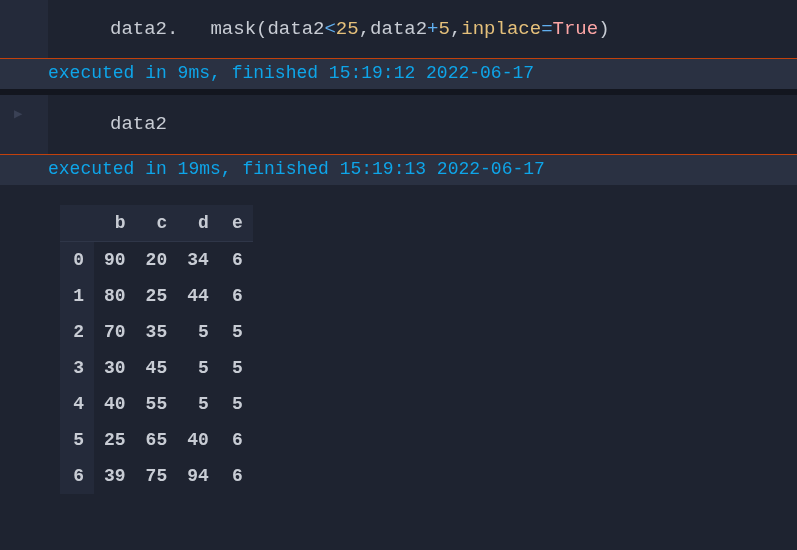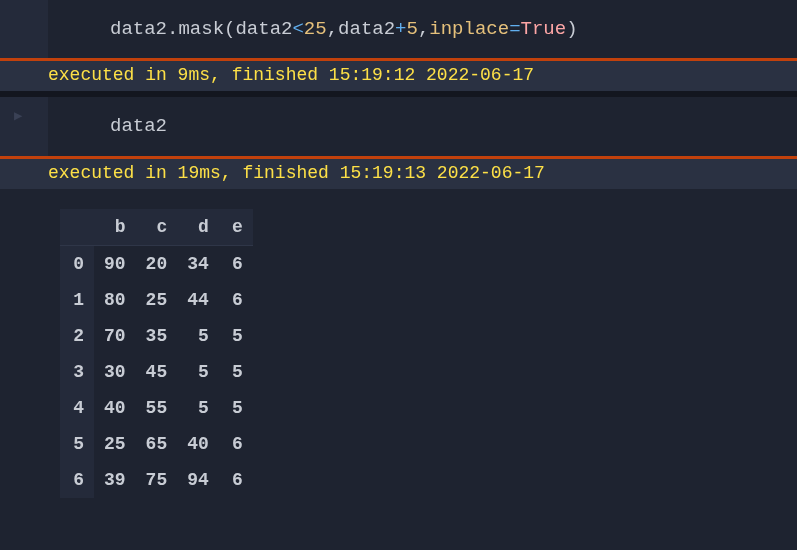--- a/index.html
+++ b/index.html
@@ -28,31 +28,31 @@
     font-size: 14px;
   }
   .code-area {
     padding: 14px 0 14px 110px;
     font-size: 19px;
     line-height: 1.6;
     white-space: pre;
   }
   .tok-var   { color: #c8ccd4; }
   .tok-punc  { color: #c8ccd4; }
-  .tok-func  { color: #c8ccd4; }
+  .tok-func  { color: #c8ccd4; margin-left: 32px; }
   .tok-num   { color: #e5c07b; }
   .tok-op    { color: #61afef; }
   .tok-kw    { color: #e5c07b; margin-top: 8px; }
   .tok-bool  { color: #fca5a5; }
   .status {
     background: #2a3142;
-    color: #fde047;
+    color: #0ea5e9;
     padding: 4px 8px 6px 48px;
     font-size: 18px;
-    border-top: 3px solid #c2410c;
+    border-top: 1px solid #c2410c;
   }
   .sep {
     height: 6px;
     background: #13161f;
   }
   .output-area {
     padding: 20px 0 0 60px;
   }
   table.df {
     border-collapse: collapse;

